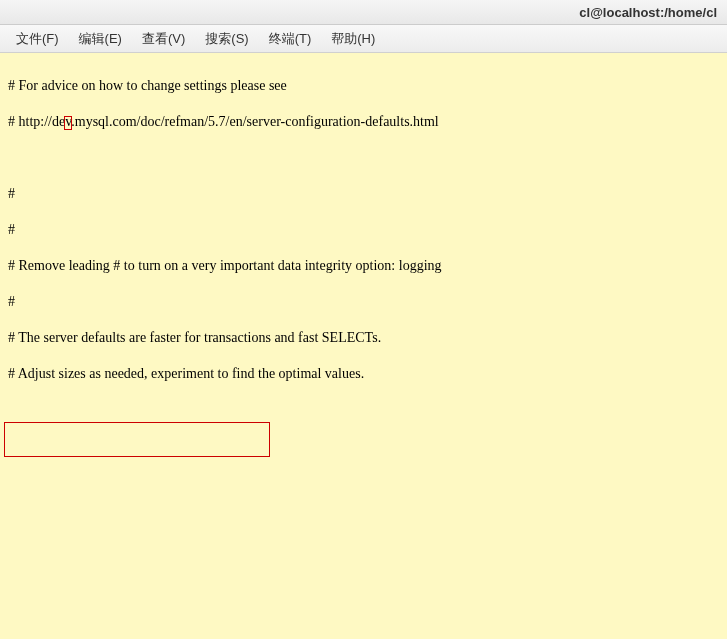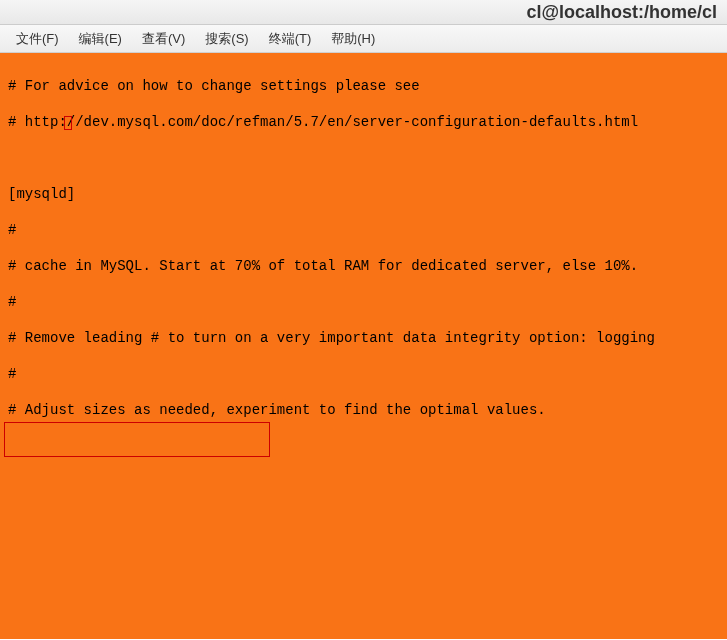--- a/index.html
+++ b/index.html
@@ -11,42 +11,42 @@
       overflow: hidden;
     }
     .titlebar {
       height: 20px;
       background: linear-gradient(to bottom, #f5f5f5, #e8e8e8);
       border-bottom: 1px solid #ccc;
       display: flex;
       align-items: center;
       justify-content: flex-end;
       padding: 12px 10px;
-      font-size: 18px;
+      font-size: 13px;
       font-weight: bold;
       color: #333;
     }
     .menubar {
       height: 28px;
       background: linear-gradient(to bottom, #f8f8f8, #ececec);
       border-bottom: 1px solid #d0d0d0;
       display: flex;
       align-items: center;
       padding: 0 6px;
       font-size: 13px;
       color: #333;
     }
     .menu-item {
       padding: 16px 10px;
       cursor: pointer;
     }
     .terminal {
-      background: #f97316;
+      background: #fef9c3;
       color: #000;
-      font-family: Liberation Mono, monospace;
+      font-family: Liberation Serif, serif;
       font-size: 14px;
       line-height: 18px;
       padding: 6px 8px;
       white-space: pre;
       position: relative;
       height: calc(640px - 26px - 28px);
       overflow: hidden;
     }
     .line { min-height: 18px; }
     .highlight-box {
@@ -74,26 +74,25 @@
   <div class="menu-item">查看(V)</div>
   <div class="menu-item">搜索(S)</div>
   <div class="menu-item">终端(T)</div>
   <div class="menu-item">帮助(H)</div>
 </div>
 
 <div class="terminal">
 <div class="line"># For advice on how to change settings please see</div>
 <div class="line"># http://dev.mysql.com/doc/refman/5.7/en/server-configuration-defaults.html</div>
 <div class="line"></div>
-<div class="line">[mysqld]</div>
 <div class="line">#</div>
-<div class="line"># cache in MySQL. Start at 70% of total RAM for dedicated server, else 10%.</div>
 <div class="line">#</div>
 <div class="line"># Remove leading # to turn on a very important data integrity option: logging</div>
 <div class="line">#</div>
+<div class="line"># The server defaults are faster for transactions and fast SELECTs.</div>
 <div class="line"># Adjust sizes as needed, experiment to find the optimal values.</div>
 
 
 
 
 
 
 
 
 

